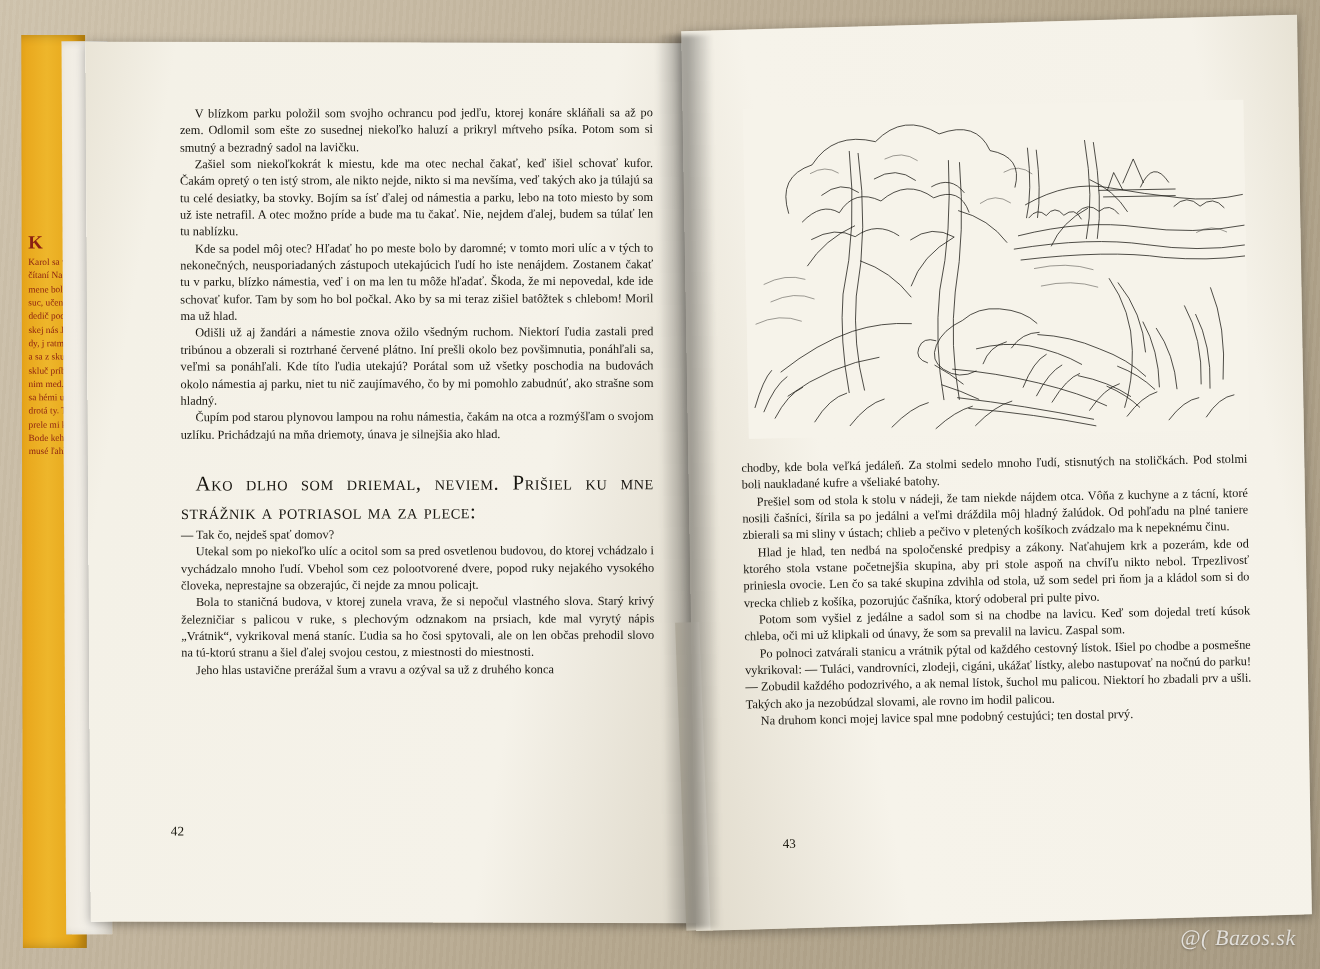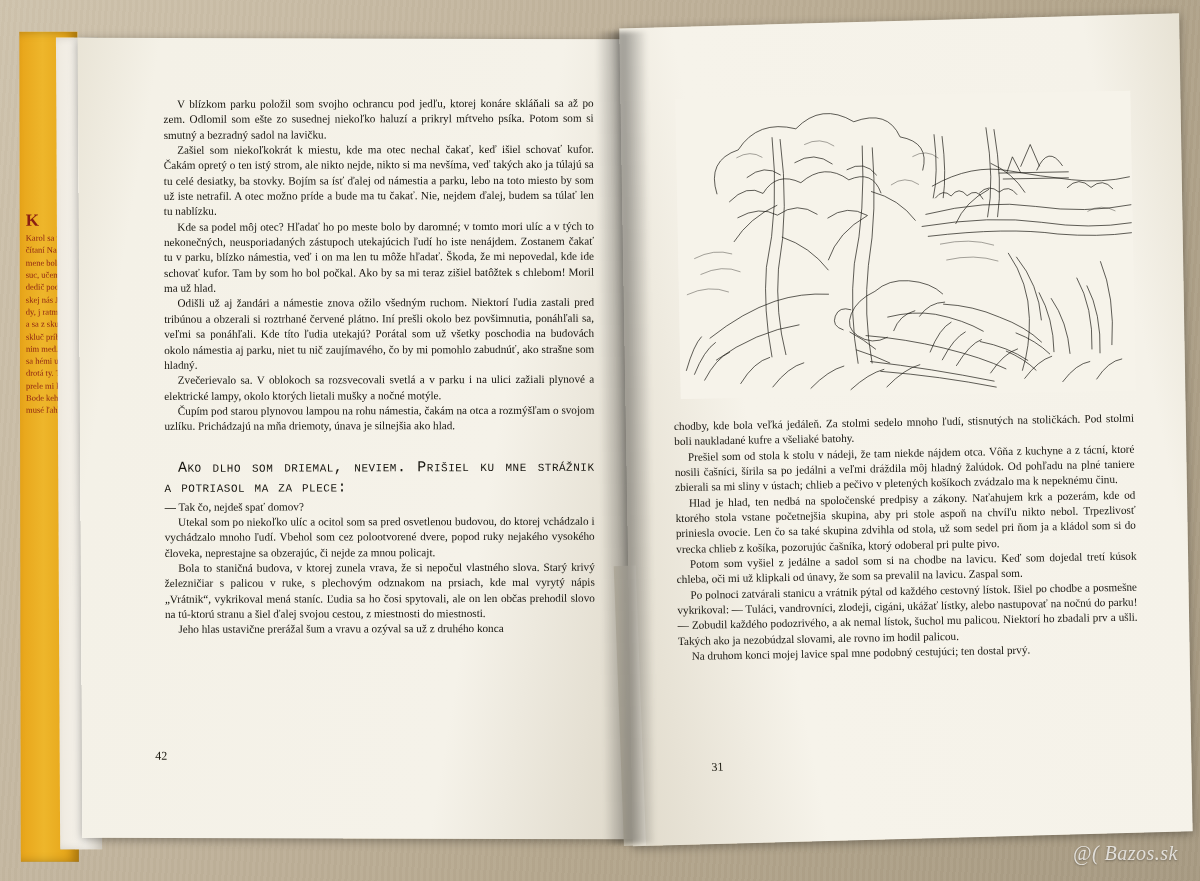--- a/index.html
+++ b/index.html
@@ -145,24 +145,23 @@
     width: 460px;
     transform: rotate(-0.45deg);
   }
 
   .gap { height: 12px; }
 
   .dropcap-para {
     text-indent: 0;
   }
   .dropcap {
-    font-size: 15px;
+    font-size: 19px;
     font-variant: small-caps;
     letter-spacing: .5px;
-    font-family: Liberation Mono, monospace;
   }
   .indent-big { text-indent: 2.2em; }
 
   .folio {
     position: absolute;
     font-size: 12px;
     color: #1a180f;
     font-family: "Liberation Serif", serif;
   }
   .folio-left { left: 132px; top: 738px; transform: rotate(0.45deg); }
@@ -226,21 +225,20 @@
     <div class="leaf leaf-left"></div>
     <div class="leaf leaf-right"></div>
     <div class="edge"></div>
     <div class="gutter"></div>
 
     <div class="col col-left">
       <p>V blízkom parku položil som svojho ochrancu pod jedľu, ktorej konáre skláňali sa až po zem. Odlomil som ešte zo susednej niekoľko haluzí a prikryl mŕtveho psíka. Potom som si smutný a bezradný sadol na lavičku.</p>
       <p>Zašiel som niekoľkokrát k miestu, kde ma otec nechal čakať, keď išiel schovať kufor. Čakám opretý o ten istý strom, ale nikto nejde, nikto si ma nevšíma, veď takých ako ja túlajú sa tu celé desiatky, ba stovky. Bojím sa ísť ďalej od námestia a parku, lebo na toto miesto by som už iste netrafil. A otec možno príde a bude ma tu čakať. Nie, nejdem ďalej, budem sa túlať len tu nablízku.</p>
       <p>Kde sa podel môj otec? Hľadať ho po meste bolo by daromné; v tomto mori ulíc a v tých to nekonečných, neusporiadaných zástupoch utekajúcich ľudí ho iste nenájdem. Zostanem čakať tu v parku, blízko námestia, veď i on ma len tu môže hľadať. Škoda, že mi nepovedal, kde ide schovať kufor. Tam by som ho bol počkal. Ako by sa mi teraz zišiel batôžtek s chlebom! Moril ma už hlad.</p>
       <p>Odišli už aj žandári a námestie znova ožilo všedným ruchom. Niektorí ľudia zastali pred tribúnou a obzerali si roztrhané červené plátno. Iní prešli okolo bez povšimnutia, ponáhľali sa, veľmi sa ponáhľali. Kde títo ľudia utekajú? Porátal som už všetky poschodia na budovách okolo námestia aj parku, niet tu nič zaujímavého, čo by mi pomohlo zabudnúť, ako strašne som hladný.</p>
-      <p>Zvečerievalo sa. V oblokoch sa rozsvecovali svetlá a v parku i na ulici zažiali plynové a elektrické lampy, okolo ktorých lietali mušky a nočné motýle.</p>
       <p>Čupím pod starou plynovou lampou na rohu námestia, čakám na otca a rozmýšľam o svojom uzlíku. Prichádzajú na mňa driemoty, únava je silnejšia ako hlad.</p>
       <div class="gap"></div>
       <div class="gap"></div>
       <p class="dropcap-para indent-big">
         <span class="dropcap">Ako dlho som driemal, neviem. Prišiel ku mne strážnik a potriasol ma za plece:</span>
       </p>
       <p class="noindent indent-big">— Tak čo, nejdeš spať domov?</p>
       <p>Utekal som po niekoľko ulíc a ocitol som sa pred osvetlenou budovou, do ktorej vchádzalo i vychádzalo mnoho ľudí. Vbehol som cez polootvorené dvere, popod ruky nejakého vysokého človeka, neprestajne sa obzerajúc, či nejde za mnou policajt.</p>
       <p>Bola to staničná budova, v ktorej zunela vrava, že si nepočul vlastného slova. Starý krivý železničiar s palicou v ruke, s plechovým odznakom na prsiach, kde mal vyrytý nápis „Vrátnik“, vykrikoval mená staníc. Ľudia sa ho čosi spytovali, ale on len občas prehodil slovo na tú-ktorú stranu a šiel ďalej svojou cestou, z miestnosti do miestnosti.</p>
       <p>Jeho hlas ustavične prerážal šum a vravu a ozýval sa už z druhého konca</p>
@@ -353,17 +351,17 @@
 
     <div class="col col-right">
       <p class="noindent">chodby, kde bola veľká jedáleň. Za stolmi sedelo mnoho ľudí, stisnutých na stoličkách. Pod stolmi boli naukladané kufre a všeliaké batohy.</p>
       <p>Prešiel som od stola k stolu v nádeji, že tam niekde nájdem otca. Vôňa z kuchyne a z tácní, ktoré nosili čašníci, šírila sa po jedálni a veľmi dráždila môj hladný žalúdok. Od pohľadu na plné taniere zbierali sa mi sliny v ústach; chlieb a pečivo v pletených košíkoch zvádzalo ma k nepeknému činu.</p>
       <p>Hlad je hlad, ten nedbá na spoločenské predpisy a zákony. Naťahujem krk a pozerám, kde od ktorého stola vstane početnejšia skupina, aby pri stole aspoň na chvíľu nikto nebol. Trpezlivosť priniesla ovocie. Len čo sa také skupina zdvihla od stola, už som sedel pri ňom ja a kládol som si do vrecka chlieb z košíka, pozorujúc čašníka, ktorý odoberal pri pulte pivo.</p>
       <p>Potom som vyšiel z jedálne a sadol som si na chodbe na lavicu. Keď som dojedal tretí kúsok chleba, oči mi už klipkali od únavy, že som sa prevalil na lavicu. Zaspal som.</p>
       <p>Po polnoci zatvárali stanicu a vrátnik pýtal od každého cestovný lístok. Išiel po chodbe a posmešne vykrikoval: — Tuláci, vandrovníci, zlodeji, cigáni, ukážať lístky, alebo nastupovať na nočnú do parku! — Zobudil každého podozrivého, a ak nemal lístok, šuchol mu palicou. Niektorí ho zbadali prv a ušli. Takých ako ja nezobúdzal slovami, ale rovno im hodil palicou.</p>
       <p>Na druhom konci mojej lavice spal mne podobný cestujúci; ten dostal prvý.</p>
     </div>
 
-    <div class="folio folio-right">31</div>
+    <div class="folio folio-right">43</div>
   </div>
 
   <div class="watermark">@( Bazos.sk</div>
 </div>
 
 </body></html>

